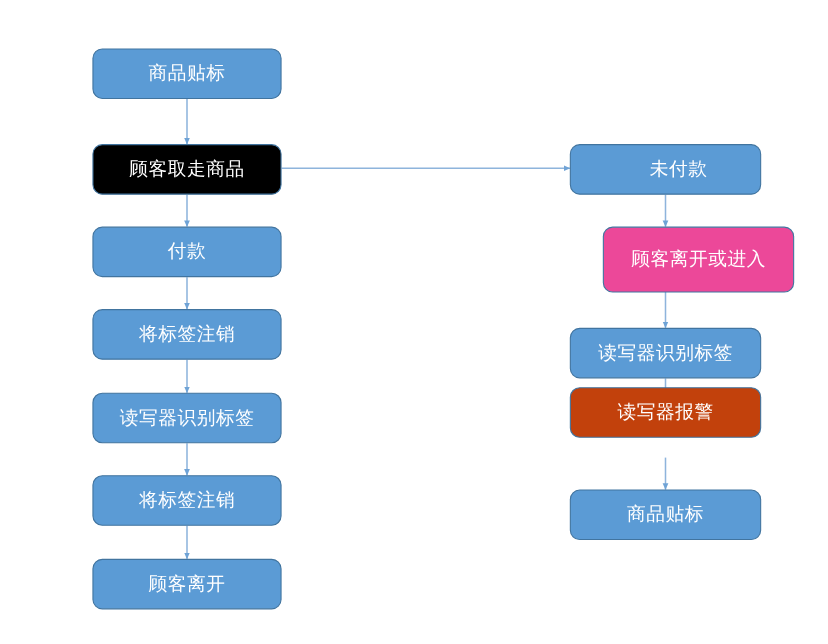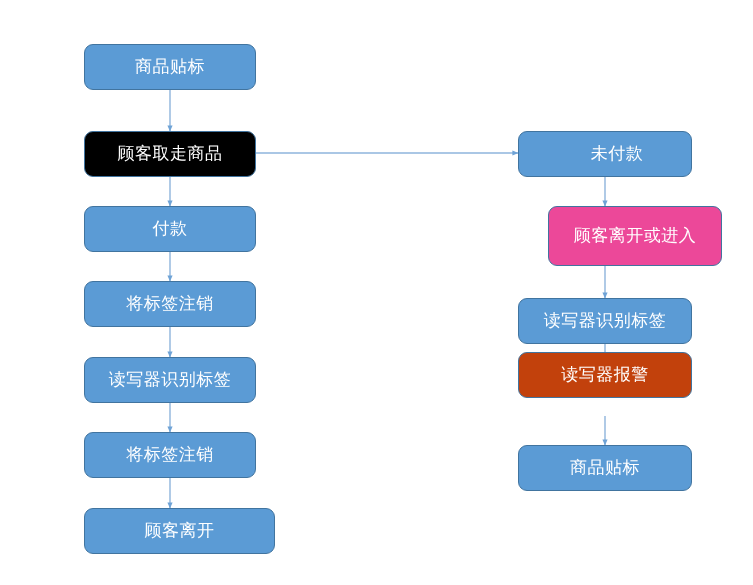--- a/index.html
+++ b/index.html
@@ -101,21 +101,21 @@
       <div class="node" style="left: 84px; top: 357px; width: 172px; height: 46px; background: rgb(91, 155, 213); border-color: rgb(65, 116, 159); color: rgb(255, 255, 255);">
         <span class="label">
           <span class="ln">读写器识别标签</span>
         </span>
       </div>
       <div class="node" style="left: 84px; top: 432px; width: 172px; height: 46px; background: rgb(91, 155, 213); border-color: rgb(65, 116, 159); color: rgb(255, 255, 255);">
         <span class="label">
           <span class="ln">将标签注销</span>
         </span>
       </div>
-      <div class="node" style="left: 84px; top: 508px; width: 191px; height: 46px; background: rgb(91, 155, 213); border-color: rgb(65, 116, 159); color: rgb(255, 255, 255);">
+      <div class="node" style="left: 84px; top: 508px; width: 172px; height: 46px; background: rgb(91, 155, 213); border-color: rgb(65, 116, 159); color: rgb(255, 255, 255);">
         <span class="label">
           <span class="ln">顾客离开</span>
         </span>
       </div>
       <div class="node" style="left: 518px; top: 131px; width: 174px; height: 46px; background: rgb(91, 155, 213); border-color: rgb(65, 116, 159); color: rgb(255, 255, 255); padding-left: 24px;">
         <span class="label">
           <span class="ln">未付款</span>
         </span>
       </div>
       <div class="node" style="left: 548px; top: 206px; width: 174px; height: 60px; background: #ec4899; border-color: rgb(65, 116, 159); color: rgb(255, 255, 255);">

